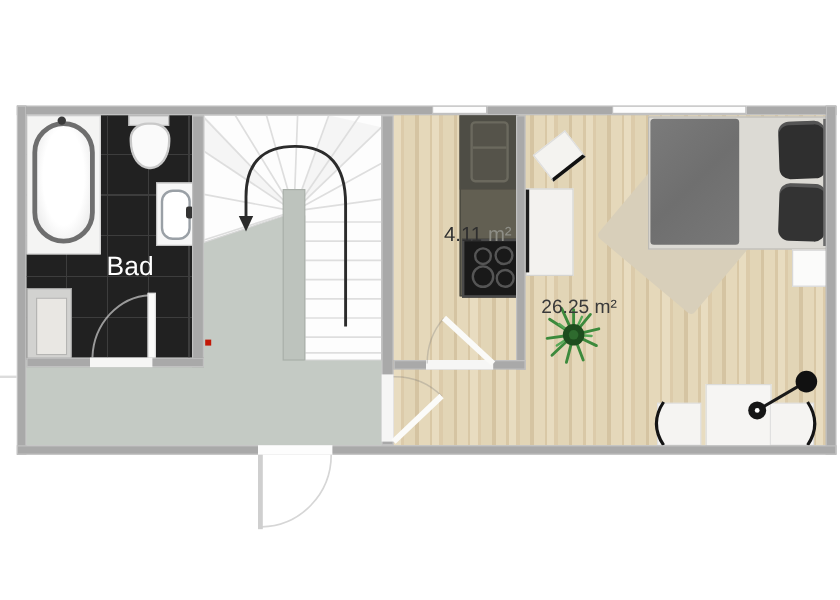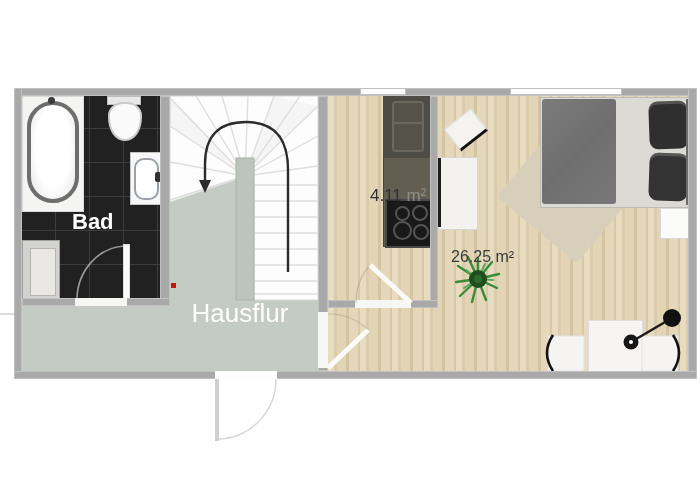--- a/index.html
+++ b/index.html
@@ -179,23 +179,22 @@
     <line x1="4" y1="60" x2="44" y2="22" stroke="#fbfbf9" stroke-width="5"></line>
   </svg>
 
   <svg class="abs" style="left:352px;top:255px;" width="64" height="52" viewBox="0 0 64 52">
     <path d="M18,10 A57,57 0 0 0 4,48" fill="none" stroke="rgba(120,120,120,0.3)" stroke-width="1.2"></path>
     <line x1="18" y1="10" x2="59" y2="48" stroke="#fafaf8" stroke-width="5"></line>
   </svg>
 
   <div class="abs" style="left:0px;top:313px;width:14px;height:2px;background:#dcdcdc;"></div>
 
-  <div class="label label-white" style="left:72px;top:209px;width:56px;text-align:left;font-size:22px;font-weight:bold;">Bad</div>
-
-  <div class="label label-white" style="left:186px;top:298px;width:108px;text-align:center;font-size:26px;">Hausflur</div>
+  <div class="label label-white" style="left:72px;top:209px;width:56px;text-align:right;font-size:22px;">Bad</div>
+
 
   <div class="label" style="left:346px;top:186px;font-size:17px;color:#2f2f2f;margin-left:24px;">
     <span>4.11</span>
     <span style="color:#8e8e86;">m²</span>
   </div>
 
   <div class="label" style="left:451px;top:248px;font-size:16px;color:#3a3a3a;">26.25 m²</div>
 
 
 </div>

